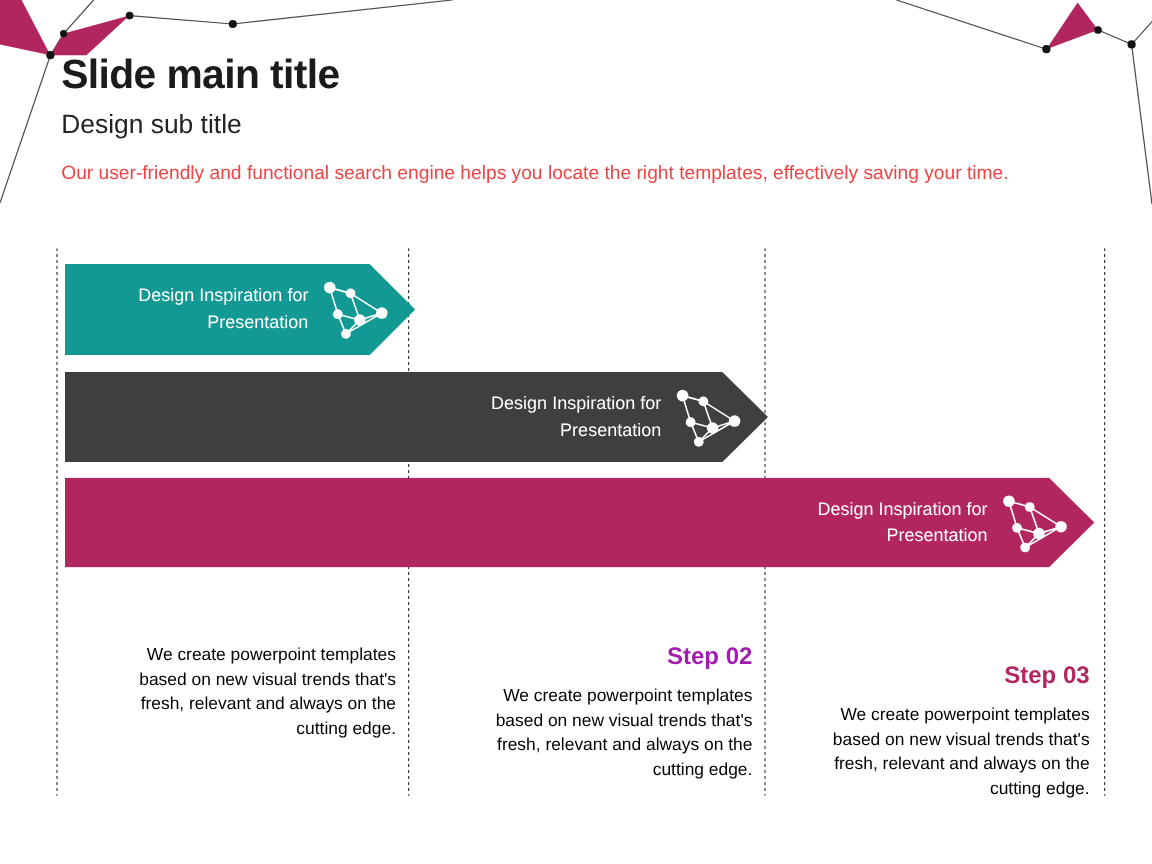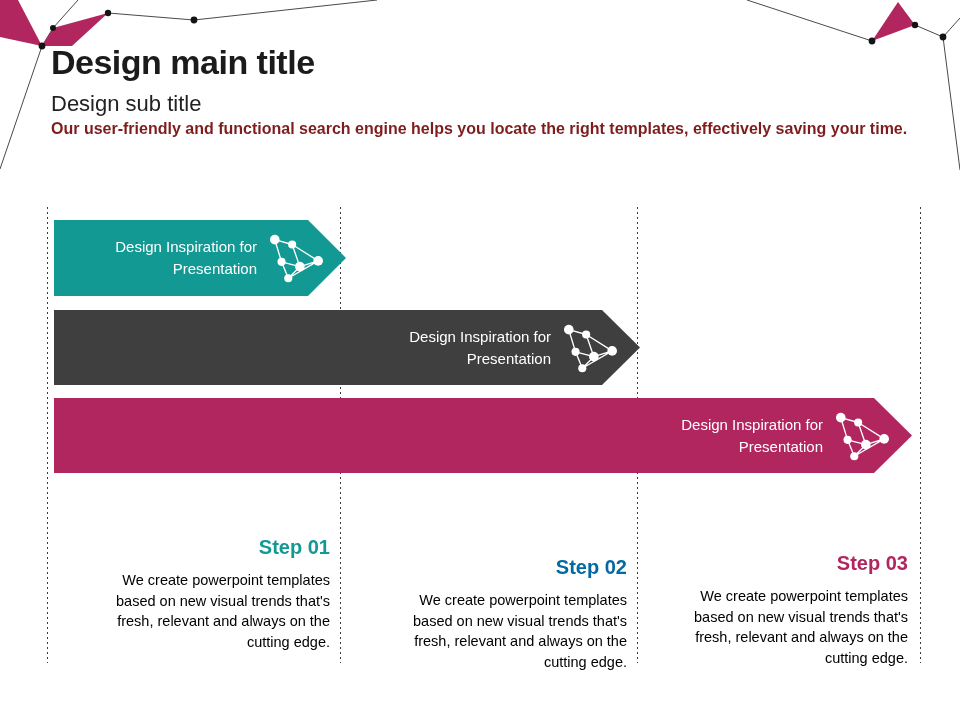--- a/index.html
+++ b/index.html
@@ -7,21 +7,21 @@
     width:960px;height:720px;position:relative;overflow:hidden;
     background:#ffffff;font-family:"Liberation Sans",sans-serif;
     -webkit-font-smoothing:antialiased;
   }
   
   .deco{position:absolute;top:0;left:0;width:960px;height:200px;pointer-events:none;}
   
   .header{position:absolute;left:51px;top:44px;width:860px;}
   .title{font-size:34px;font-weight:700;color:#1b1b1b;letter-spacing:-0.5px;line-height:1.1;margin:0;}
   .subtitle{font-size:22px;font-weight:400;color:#222222;margin:10px 0 0 0;line-height:1.15;}
-  .description{font-size:16px;font-weight:700;color:#7f1d1d;margin:2px 0 0 0;line-height:1.25;}
+  .description{font-size:16px;font-weight:400;color:#ef4444;margin:18px 0 0 0;line-height:1.25;}
   
   .vline{
     position:absolute;top:207px;height:456px;width:1px;
     background:repeating-linear-gradient(to bottom,#3a3a3a 0 2px,transparent 2px 5px);
   }
   .vl-1{left:47px;} .vl-2{left:340px;} .vl-3{left:637px;} .vl-4{left:920px;}
   
   .banner{
     position:absolute;left:54px;display:flex;align-items:center;justify-content:flex-end;
     padding-right:20px;box-sizing:border-box;gap:9px;
@@ -31,21 +31,21 @@
   .banner-2{top:310px;width:586px;height:75px;background:#3f3f40;}
   .banner-3{top:398px;width:858px;height:75px;background:#b2265f;}
   .banner-label{color:#ffffff;font-size:15px;line-height:22px;text-align:right;white-space:nowrap;}
   .net-icon{flex:0 0 auto;display:block;}
   
   .step{position:absolute;top:536px;text-align:right;}
   .step-1{left:48px;width:282px;}
   .step-2{left:345px;width:282px;}
   .step-3{left:640px;width:268px;margin-top:16px;}
   .step h3{font-size:20px;font-weight:700;margin:0 0 12px 0;line-height:22px;}
-  .step-1 h3{color:#129993;} .step-2 h3{color:#0369a1;margin-top:20px;} .step-3 h3{color:#b2265f;}
+  .step-1 h3{color:#129993;} .step-2 h3{color:#a21caf;} .step-3 h3{color:#b2265f;}
   .step .line{font-size:14.5px;color:#000000;line-height:20.5px;}
 </style>
 </head>
 <body>
 
 <svg class="deco" viewBox="0 0 960 200" aria-hidden="true">
   <g stroke="#4a4a4a" stroke-width="1" fill="none">
     <polyline points="78,0 53,28 42,46"></polyline>
     <polyline points="42,46 108,13 194,20 377,0"></polyline>
     <line x1="42" y1="46" x2="0" y2="169"></line>
@@ -63,21 +63,21 @@
       <circle cx="53" cy="28" r="3"></circle>
     <circle cx="108" cy="13" r="3.2"></circle>
       <circle cx="194" cy="20" r="3.4"></circle>
     <circle cx="872" cy="41" r="3.4"></circle>
       <circle cx="915" cy="25" r="3.2"></circle>
     <circle cx="943" cy="37" r="3.4"></circle>
   </g>
 </svg>
 
 <div class="header">
-  <h1 class="title">Design main title</h1>
+  <h1 class="title">Slide main title</h1>
   <h2 class="subtitle">Design sub title</h2>
   <p class="description">Our user-friendly and functional search engine helps you locate the right templates, effectively saving your time.</p>
 </div>
 
 <div class="vline vl-1"></div>
 <div class="vline vl-2"></div>
 <div class="vline vl-3"></div>
 <div class="vline vl-4"></div>
 
 <div class="banner banner-1">
@@ -134,21 +134,20 @@
         <circle cx="27" cy="14" r="4.2"></circle>
         <circle cx="16" cy="32" r="4.2"></circle>
       <circle cx="35" cy="37" r="5"></circle>
         <circle cx="23" cy="49" r="4.2"></circle>
         <circle cx="54" cy="31" r="5"></circle>
     </g>
   </svg>
 </div>
 
 <div class="step step-1">
-  <h3>Step 01</h3>
   <div class="line">We create powerpoint templates</div>
   <div class="line">based on new visual trends that's</div>
   <div class="line">fresh, relevant and always on the</div>
   <div class="line">cutting edge.</div>
 </div>
 
 <div class="step step-2">
   <h3>Step 02</h3>
   <div class="line">We create powerpoint templates</div>
   <div class="line">based on new visual trends that's</div>

